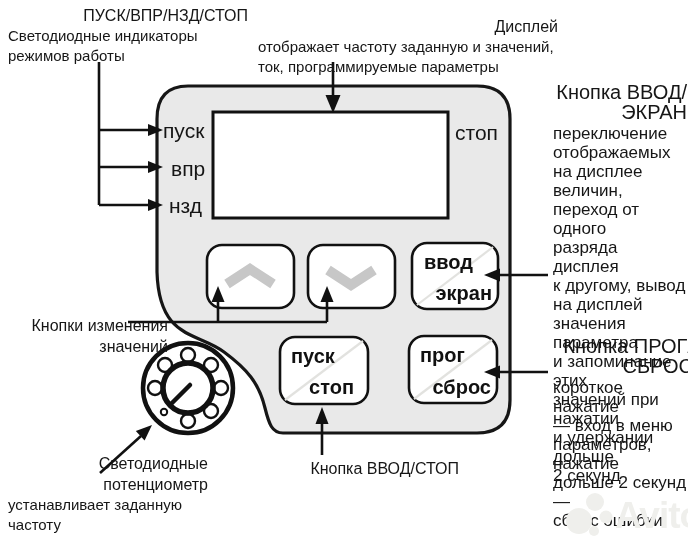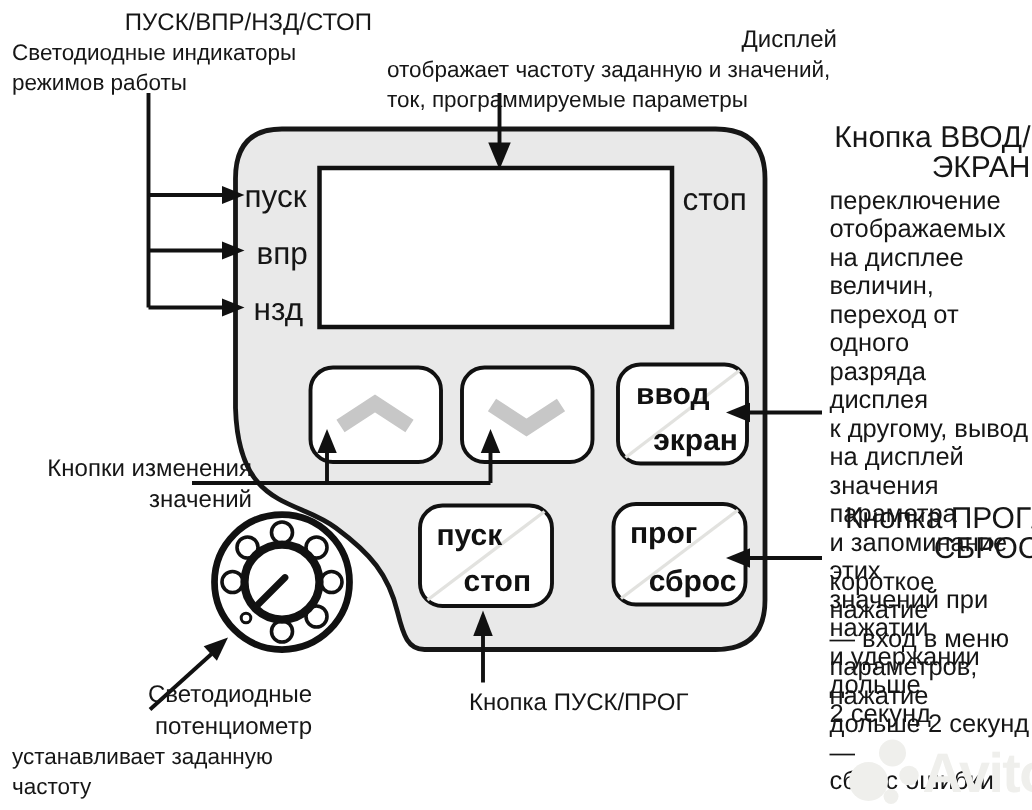--- a/index.html
+++ b/index.html
@@ -147,34 +147,34 @@
 
   <div class="ann ann-sm" style="left:553px;top:336px;width:140px">
     <div class="ann-title">Кнопка ПРОГ/СБРОС</div>
     <div class="ann-body">короткое нажатие
 — вход в меню
 параметров, нажатие
 дольше 2 секунд —
 сброс ошибки</div>
   </div>
 
-  <div class="ann ann-lg" style="left:8px;top:302px;width:160px">
+  <div class="ann ann-lg" style="left:8px;top:315px;width:160px">
     <div class="ann-title">Кнопки изменения
 значений</div>
   </div>
 
   <div class="ann ann-lg" style="left:8px;top:453px;width:200px">
     <div class="ann-title">Светодиодные
 потенциометр</div>
     <div class="ann-body">устанавливает заданную
 частоту</div>
   </div>
 
   <div class="ann ann-lg" style="left:259px;top:458px;width:200px">
-    <div class="ann-title">Кнопка ПУСК/ПРОГ</div>
+    <div class="ann-title">Кнопка ВВОД/СТОП</div>
   </div>
 
   <div class="watermark">
     <svg width="50" height="48" viewBox="0 0 50 48" style="position:static">
       <circle cx="16" cy="30" r="13" fill="#efefec"></circle>
       <circle cx="32" cy="11" r="9" fill="#efefec"></circle>
       <circle cx="43" cy="26" r="6.5" fill="#efefec"></circle>
       <circle cx="31" cy="40" r="5" fill="#efefec"></circle>
     </svg>
     <span class="watermark-text">Avito</span>

